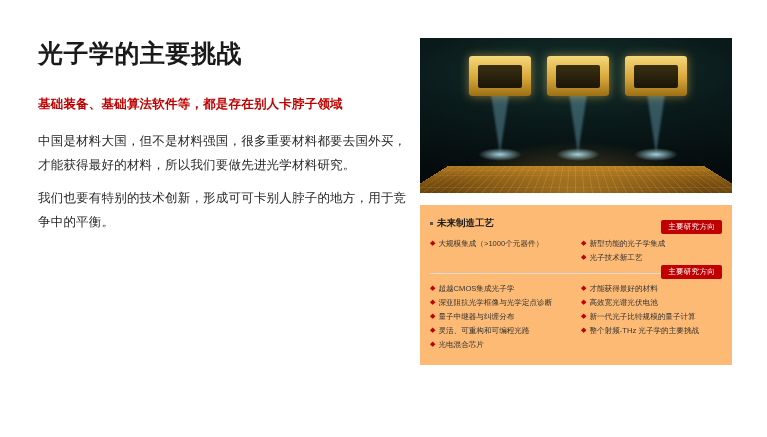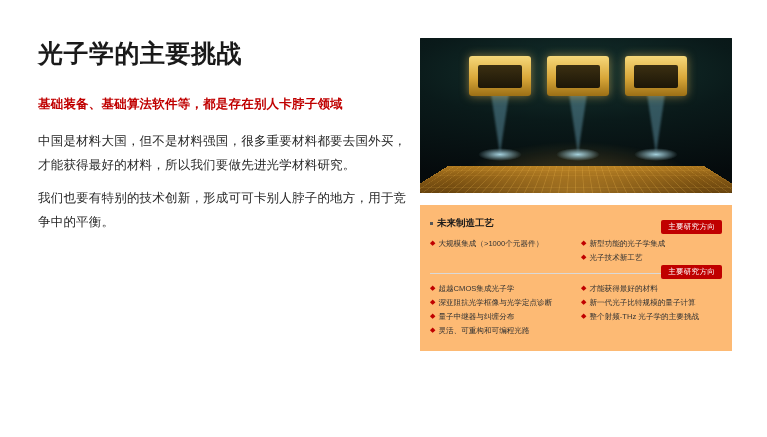--- a/index.html
+++ b/index.html
@@ -281,28 +281,36 @@
               <span>深亚阻抗光学框像与光学定点诊断</span>
             </div>
             <div class="bullet">
               <span class="bd">◆</span>
               <span>量子中继器与纠缠分布</span>
             </div>
             <div class="bullet">
               <span class="bd">◆</span>
               <span>灵活、可重构和可编程光路</span>
             </div>
+            <div class="bullet">
+              <span class="bd">◆</span>
+              <span>光电混合芯片</span>
+            </div>
           </div>
           <div class="col">
             <div class="bullet">
               <span class="bd">◆</span>
               <span>才能获得最好的材料</span>
             </div>
             <div class="bullet">
               <span class="bd">◆</span>
+              <span>高效宽光谱光伏电池</span>
+            </div>
+            <div class="bullet">
+              <span class="bd">◆</span>
               <span>新一代光子比特规模的量子计算</span>
             </div>
             <div class="bullet">
               <span class="bd">◆</span>
               <span>整个射频-THz 光子学的主要挑战</span>
             </div>
           </div>
         </div>
       </div>
 

